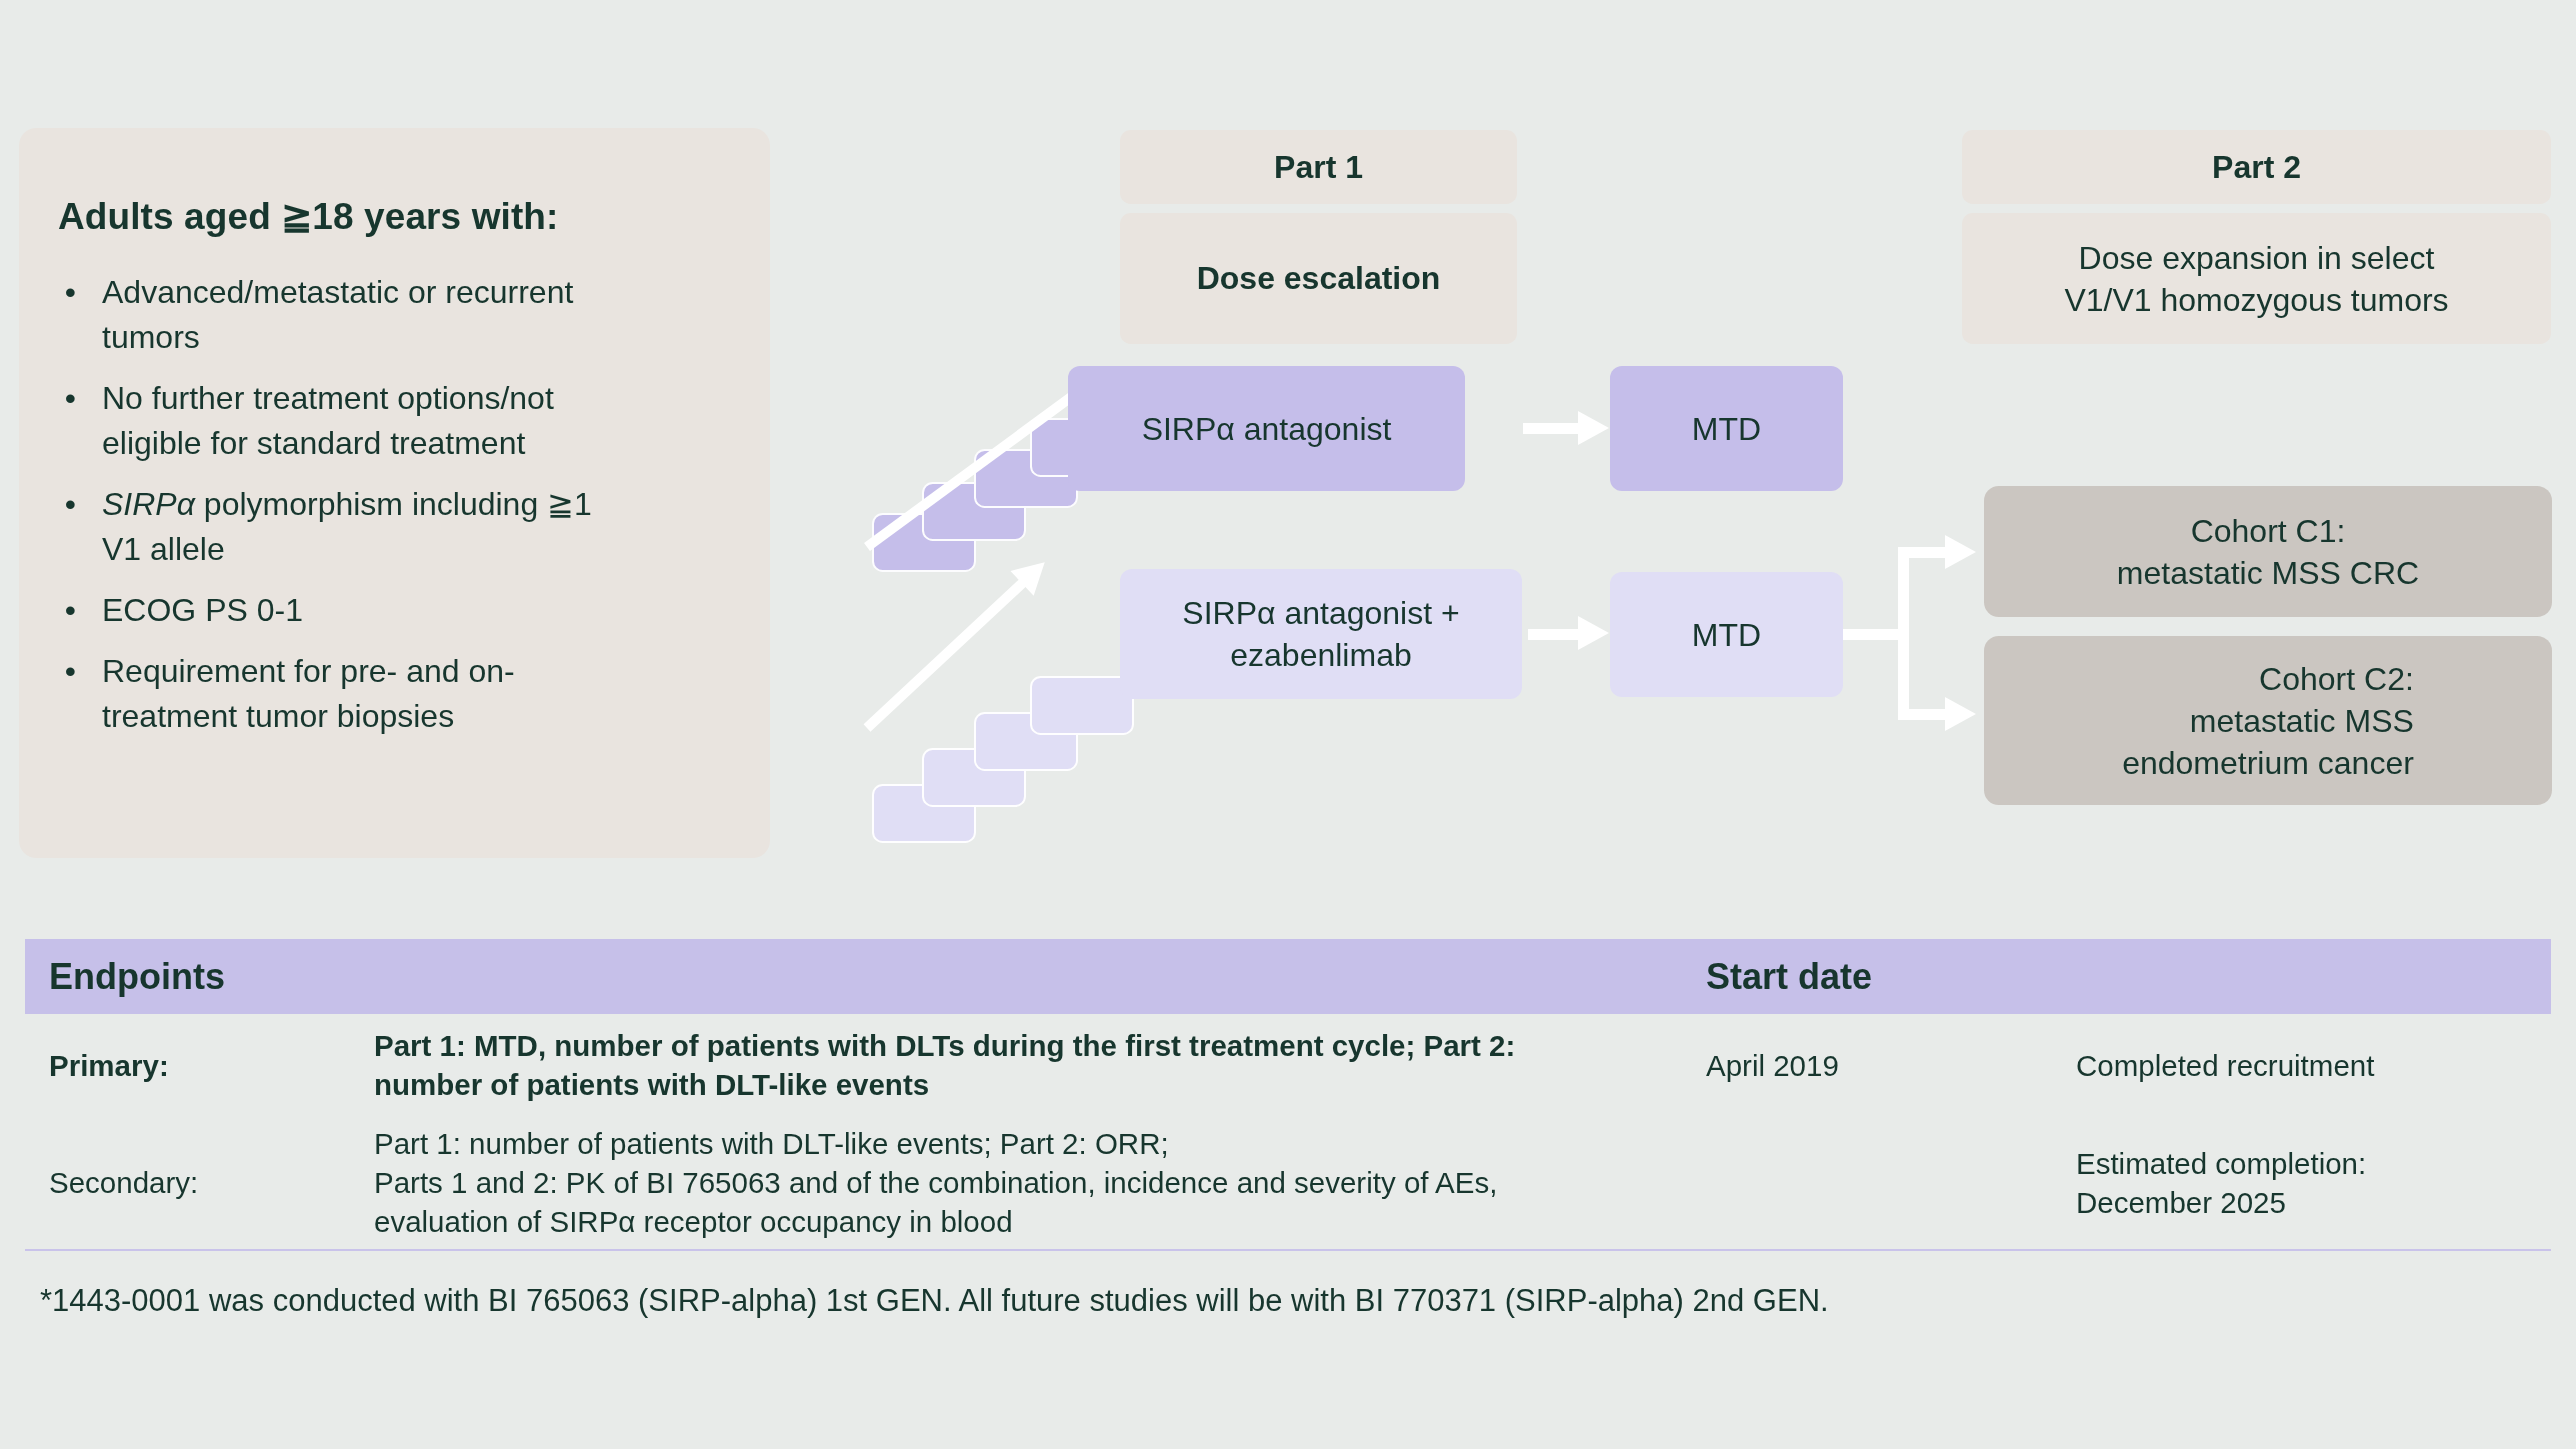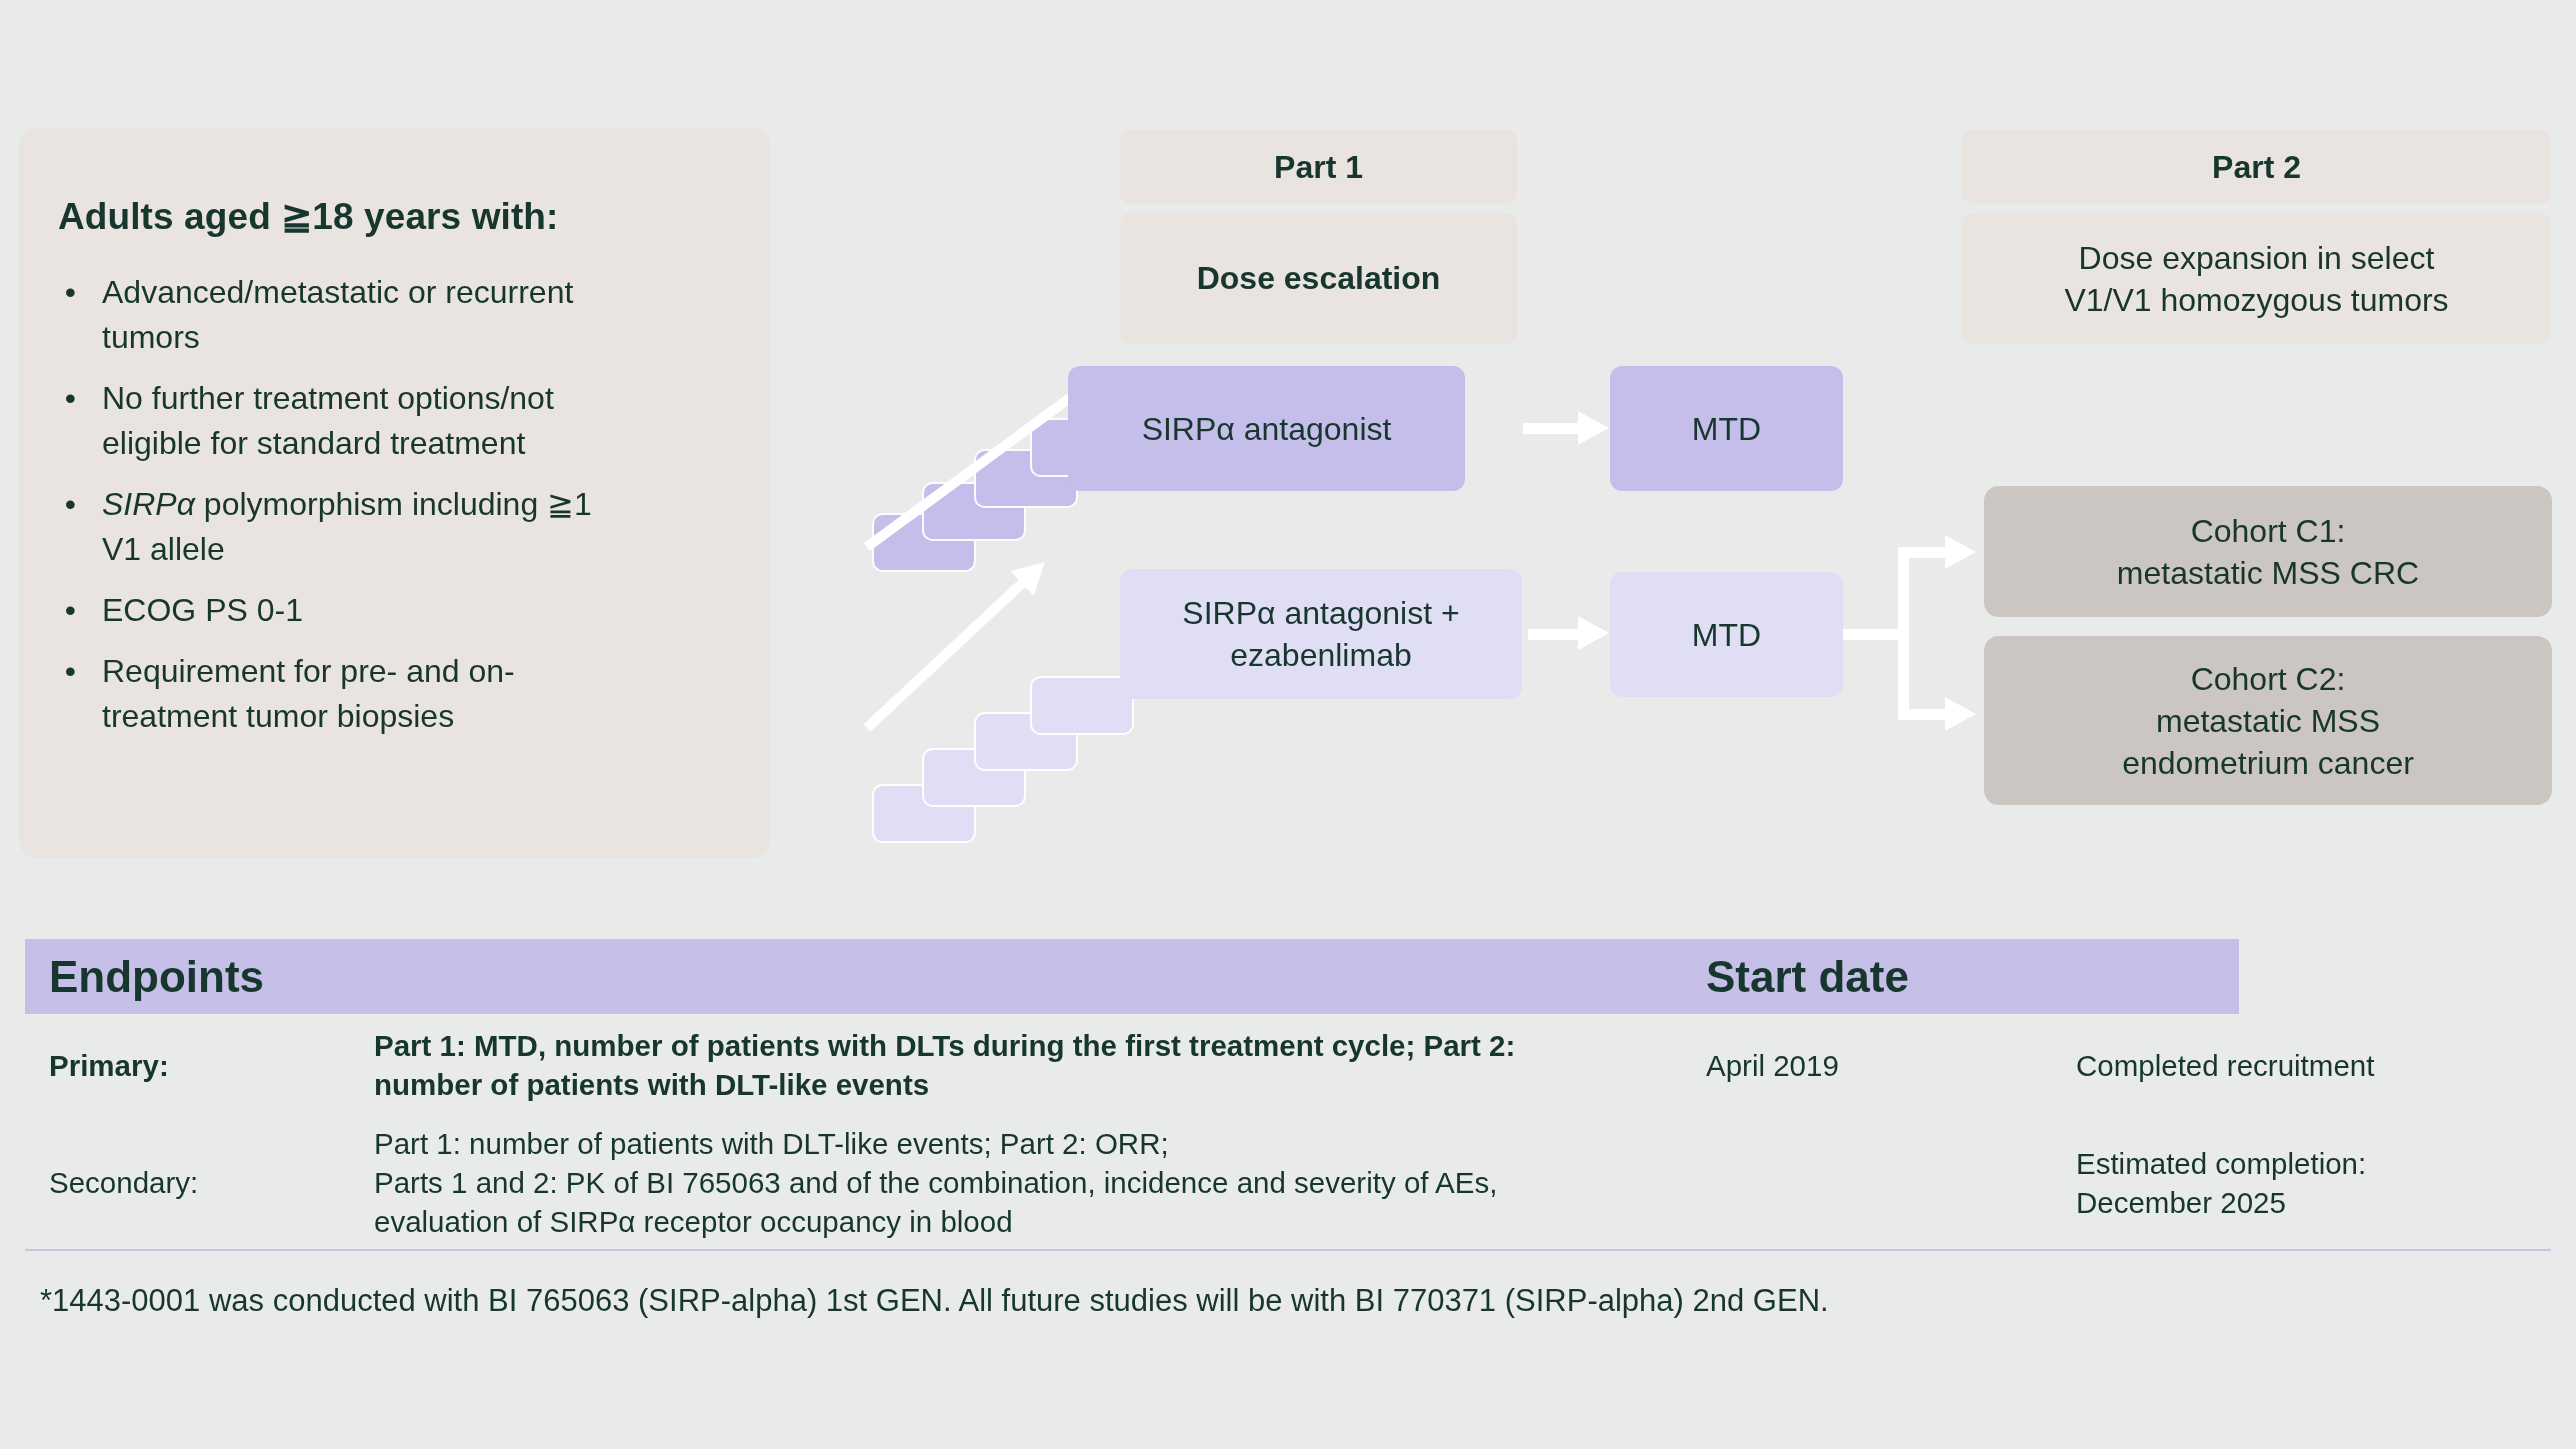--- a/index.html
+++ b/index.html
@@ -43,22 +43,22 @@
         border-left:31px solid #ffffff;}
   .darrow{position:absolute;height:0;transform-origin:0 50%;}
   .darrow .dbar{position:absolute;left:0;top:-5.4px;height:10.7px;background:#fff;}
   .darrow .dhead{position:absolute;top:-17.4px;width:0;height:0;
         border-top:17.4px solid transparent;border-bottom:17.4px solid transparent;
         border-left:31px solid #fff;}
 
   
   .tbl-grid{display:grid;grid-template-columns:325px 1332px 370px auto;
     align-items:center;box-sizing:border-box;padding-left:24px;}
-  .tbl-header{left:25px;top:939px;width:2214px;height:75px;
-    background:#c6c0e9;font-size:44px;font-weight:700;}
+  .tbl-header{left:25px;top:939px;width:2526px;height:75px;
+    background:#c6c0e9;font-size:36px;font-weight:700;}
   .tbl-row1{left:25px;top:1014px;width:2526px;height:102px;font-size:29.5px;}
   .tbl-row2{left:25px;top:1116px;width:2526px;height:133px;font-size:29.5px;}
   .cell{line-height:39px;}
   .bold{font-weight:700;}
   .tbl-rule{left:25px;top:1249px;width:2526px;height:2px;background:#c9c3ea;}
   .footnote{left:40px;top:1283px;font-size:31px;}
 </style>
 </head>
 <body>
 
@@ -117,21 +117,21 @@
 
   <div class="bar" style="left:1843px;top:629px;width:66px;height:10.7px;"></div>
   <div class="bar" style="left:1898px;top:547px;width:10.7px;height:173px;"></div>
   <div class="bar" style="left:1898px;top:547px;width:51px;height:10.7px;"></div>
   <div class="head" style="left:1945px;top:535px;"></div>
   <div class="bar" style="left:1898px;top:709px;width:51px;height:10.7px;"></div>
   <div class="head" style="left:1945px;top:697px;"></div>
 
   <div class="abs flow gray center pre" style="left:1984px;top:486px;width:568px;height:131px;border-radius:14.8px;">Cohort C1:
 metastatic MSS CRC</div>
-  <div class="abs flow gray center pre" style="left:1984px;top:636px;width:568px;height:169px;border-radius:14.8px;">Cohort C2:
+  <div class="abs flow gray center pre" style="left:1984px;top:636px;width:568px;height:169px;border-radius:14.8px;text-align:right;">Cohort C2:
 metastatic MSS
 endometrium cancer</div>
 
   <div class="abs tbl-header tbl-grid">
     <div>Endpoints</div>
     <div></div>
     <div>Start date</div>
   </div>
 
   <div class="abs tbl-row1 tbl-grid">

